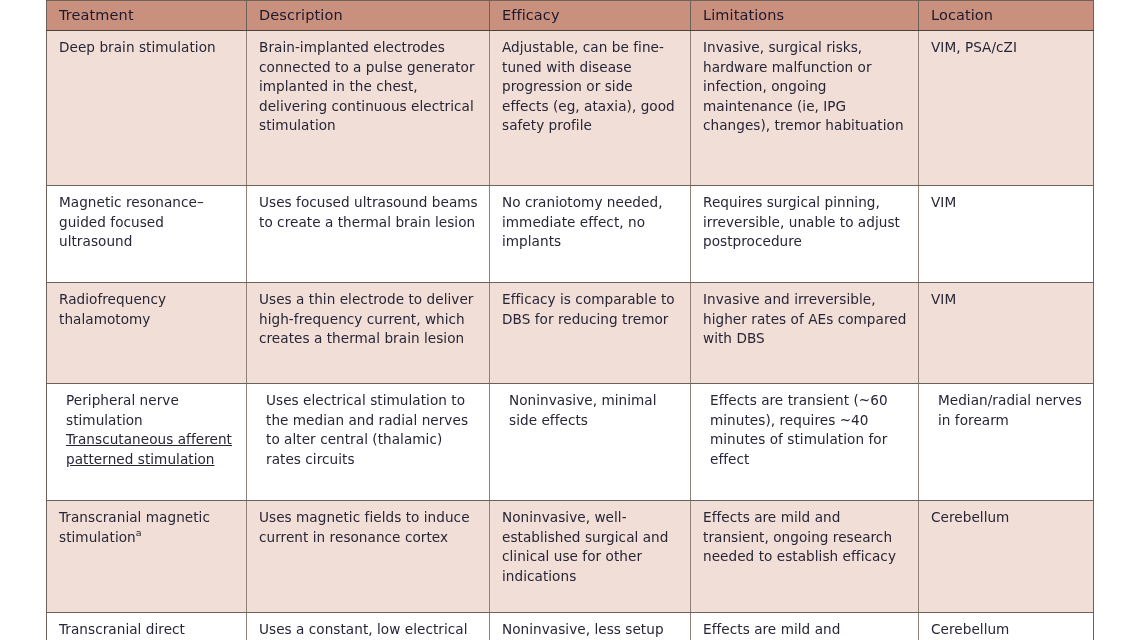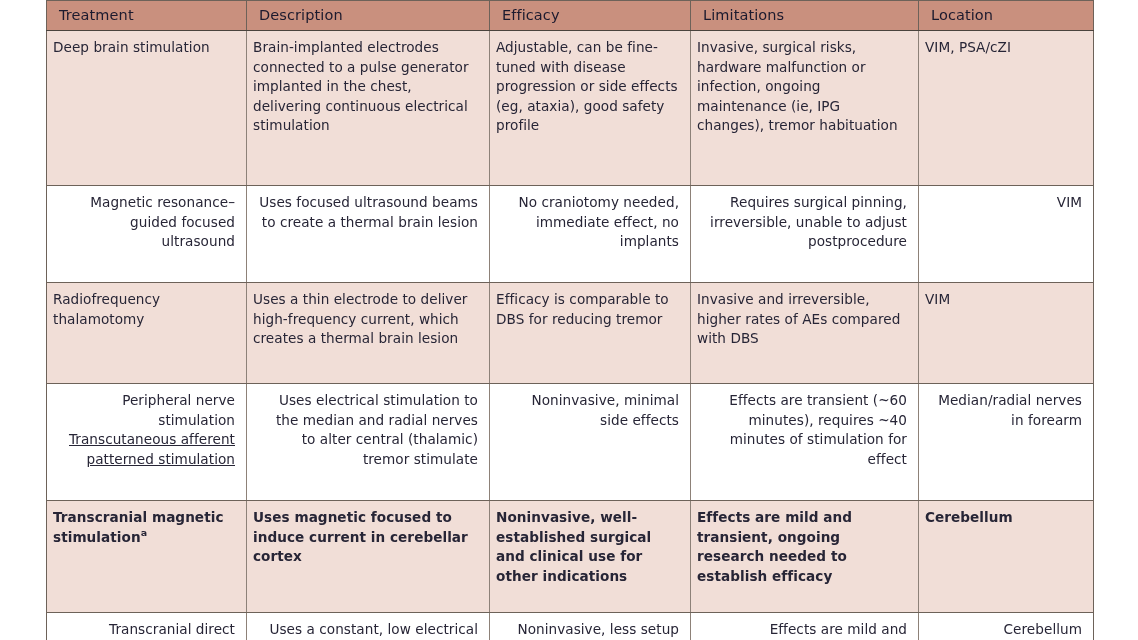--- a/index.html
+++ b/index.html
@@ -55,28 +55,28 @@
     line-height: 1.44;
     color: #272536;
     padding: 7px 11px 9px 12px;
     vertical-align: top;
     border-right: 1px solid #8d8178;
     border-bottom: 1px solid #6d6259;
     letter-spacing: 0.05px;
   }
   tbody td:last-child { border-right: none; }
 
-  tbody tr.tint td { background: #f1ded7; padding-left: 6px; }
-  tbody tr.plain td { background: #ffffff; text-align: right; }
+  tbody tr.tint td { background: #f1ded7; }
+  tbody tr.plain td { background: #ffffff; }
 
   tbody tr.r1 td { height: 138px; }
   tbody tr.r2 td { height: 80px; }
   tbody tr.r3 td { height: 84px; }
   tbody tr.r4 td { height: 100px; padding-left: 19px; }
-  tbody tr.r5 td { height: 95px; font-weight: bold; }
+  tbody tr.r5 td { height: 95px; }
   tbody tr.r6 td { height: 95px; }
 
   td .line2 { display: block; text-decoration: underline; }
 
   sup.fn {
     font-size: 9.5px;
     vertical-align: super;
     line-height: 0;
   }
 </style>
@@ -127,29 +127,29 @@
         <td>Efficacy is comparable to DBS for reducing tremor</td>
         <td>Invasive and irreversible, higher rates of AEs compared with DBS</td>
         <td>VIM</td>
       </tr>
 
       <tr class="plain r4">
         <td>
           <span>Peripheral nerve stimulation</span>
           <span class="line2">Transcutaneous afferent patterned stimulation</span>
         </td>
-        <td>Uses electrical stimulation to the median and radial nerves to alter central (thalamic) tremor stimulate</td>
+        <td>Uses electrical stimulation to the median and radial nerves to alter central (thalamic) rates circuits</td>
         <td>Noninvasive, minimal side effects</td>
         <td>Effects are transient (~60 minutes), requires ~40 minutes of stimulation for effect</td>
         <td>Median/radial nerves in forearm</td>
       </tr>
 
       <tr class="tint r5">
         <td><span>Transcranial magnetic stimulation</span><sup class="fn">a</sup></td>
-        <td>Uses magnetic focused to induce current in cerebellar cortex</td>
+        <td>Uses magnetic fields to induce current in resonance cortex</td>
         <td>Noninvasive, well-established surgical and clinical use for other indications</td>
         <td>Effects are mild and transient, ongoing research needed to establish efficacy</td>
         <td>Cerebellum</td>
       </tr>
 
       <tr class="plain r6">
         <td><span>Transcranial direct current stimulation</span><sup class="fn">a</sup></td>
         <td>Uses a constant, low electrical current delivered by scalp electrodes to stimulate the cerebellar cortex</td>
         <td>Noninvasive, less setup compared with TMS</td>
         <td>Effects are mild and transient, ongoing research needed to establish efficacy</td>

